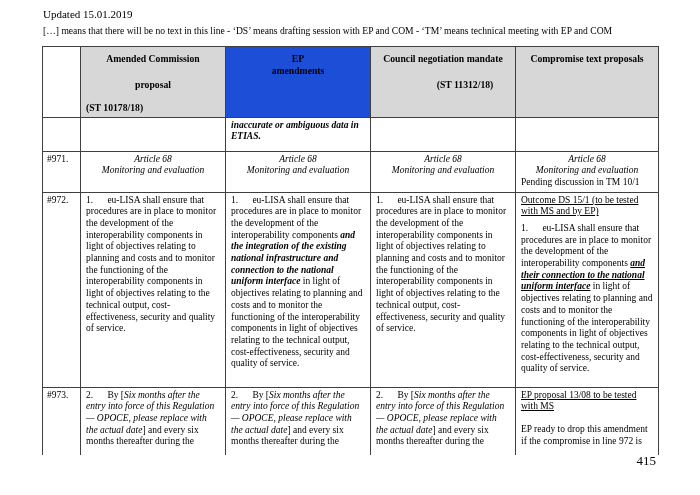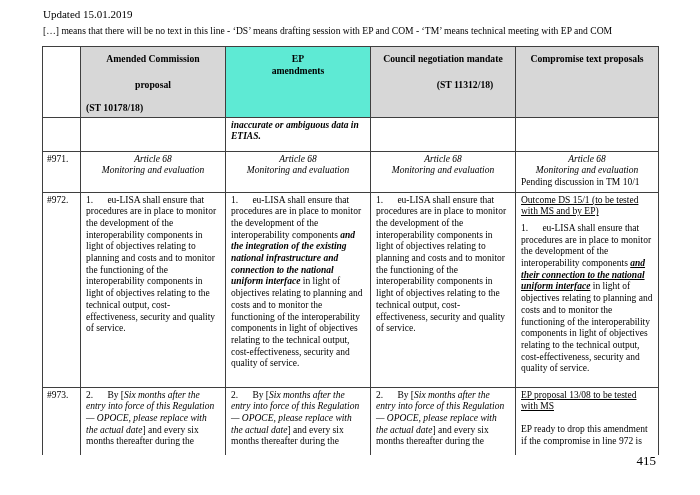--- a/index.html
+++ b/index.html
@@ -42,21 +42,21 @@
         <col style="width:143px">
     </colgroup>
     <tbody>
         <tr class="hdr">
       <th></th>
       <th class="hdrbg" style="background: rgb(215, 215, 215);">
             <div class="para" style="text-align: center;"><span style="font-weight: bold;">Amended Commission</span></div>
             <div class="para" style="text-align: center; margin-top: 14px;"><span style="font-weight: bold;">proposal</span></div>
             <div class="para" style="text-align: left; margin-top: 11px;"><span style="font-weight: bold;">(ST 10178/18)</span></div>
           </th>
-      <th class="hdrbg" style="background: #5eead4;">
+      <th class="hdrbg" style="background: #1d4ed8;">
             <div class="para" style="text-align: center;"><span style="font-weight: bold;">EP</span></div>
             <div class="para" style="text-align: center;"><span style="font-weight: bold;">amendments</span></div>
           </th>
       <th class="hdrbg" style="background: rgb(215, 215, 215); margin-top: 40px;">
             <div class="para" style="text-align: center;"><span style="font-weight: bold;">Council negotiation mandate</span></div>
             <div class="para" style="text-align: center; margin-top: 14px;"><span style="font-weight: bold; padding-left: 44px;">(ST 11312/18)</span></div>
           </th>
       <th class="hdrbg" style="background: rgb(215, 215, 215);">
             <div class="para" style="text-align: center;"><span style="font-weight: bold;">Compromise text proposals</span></div>
           </th>

